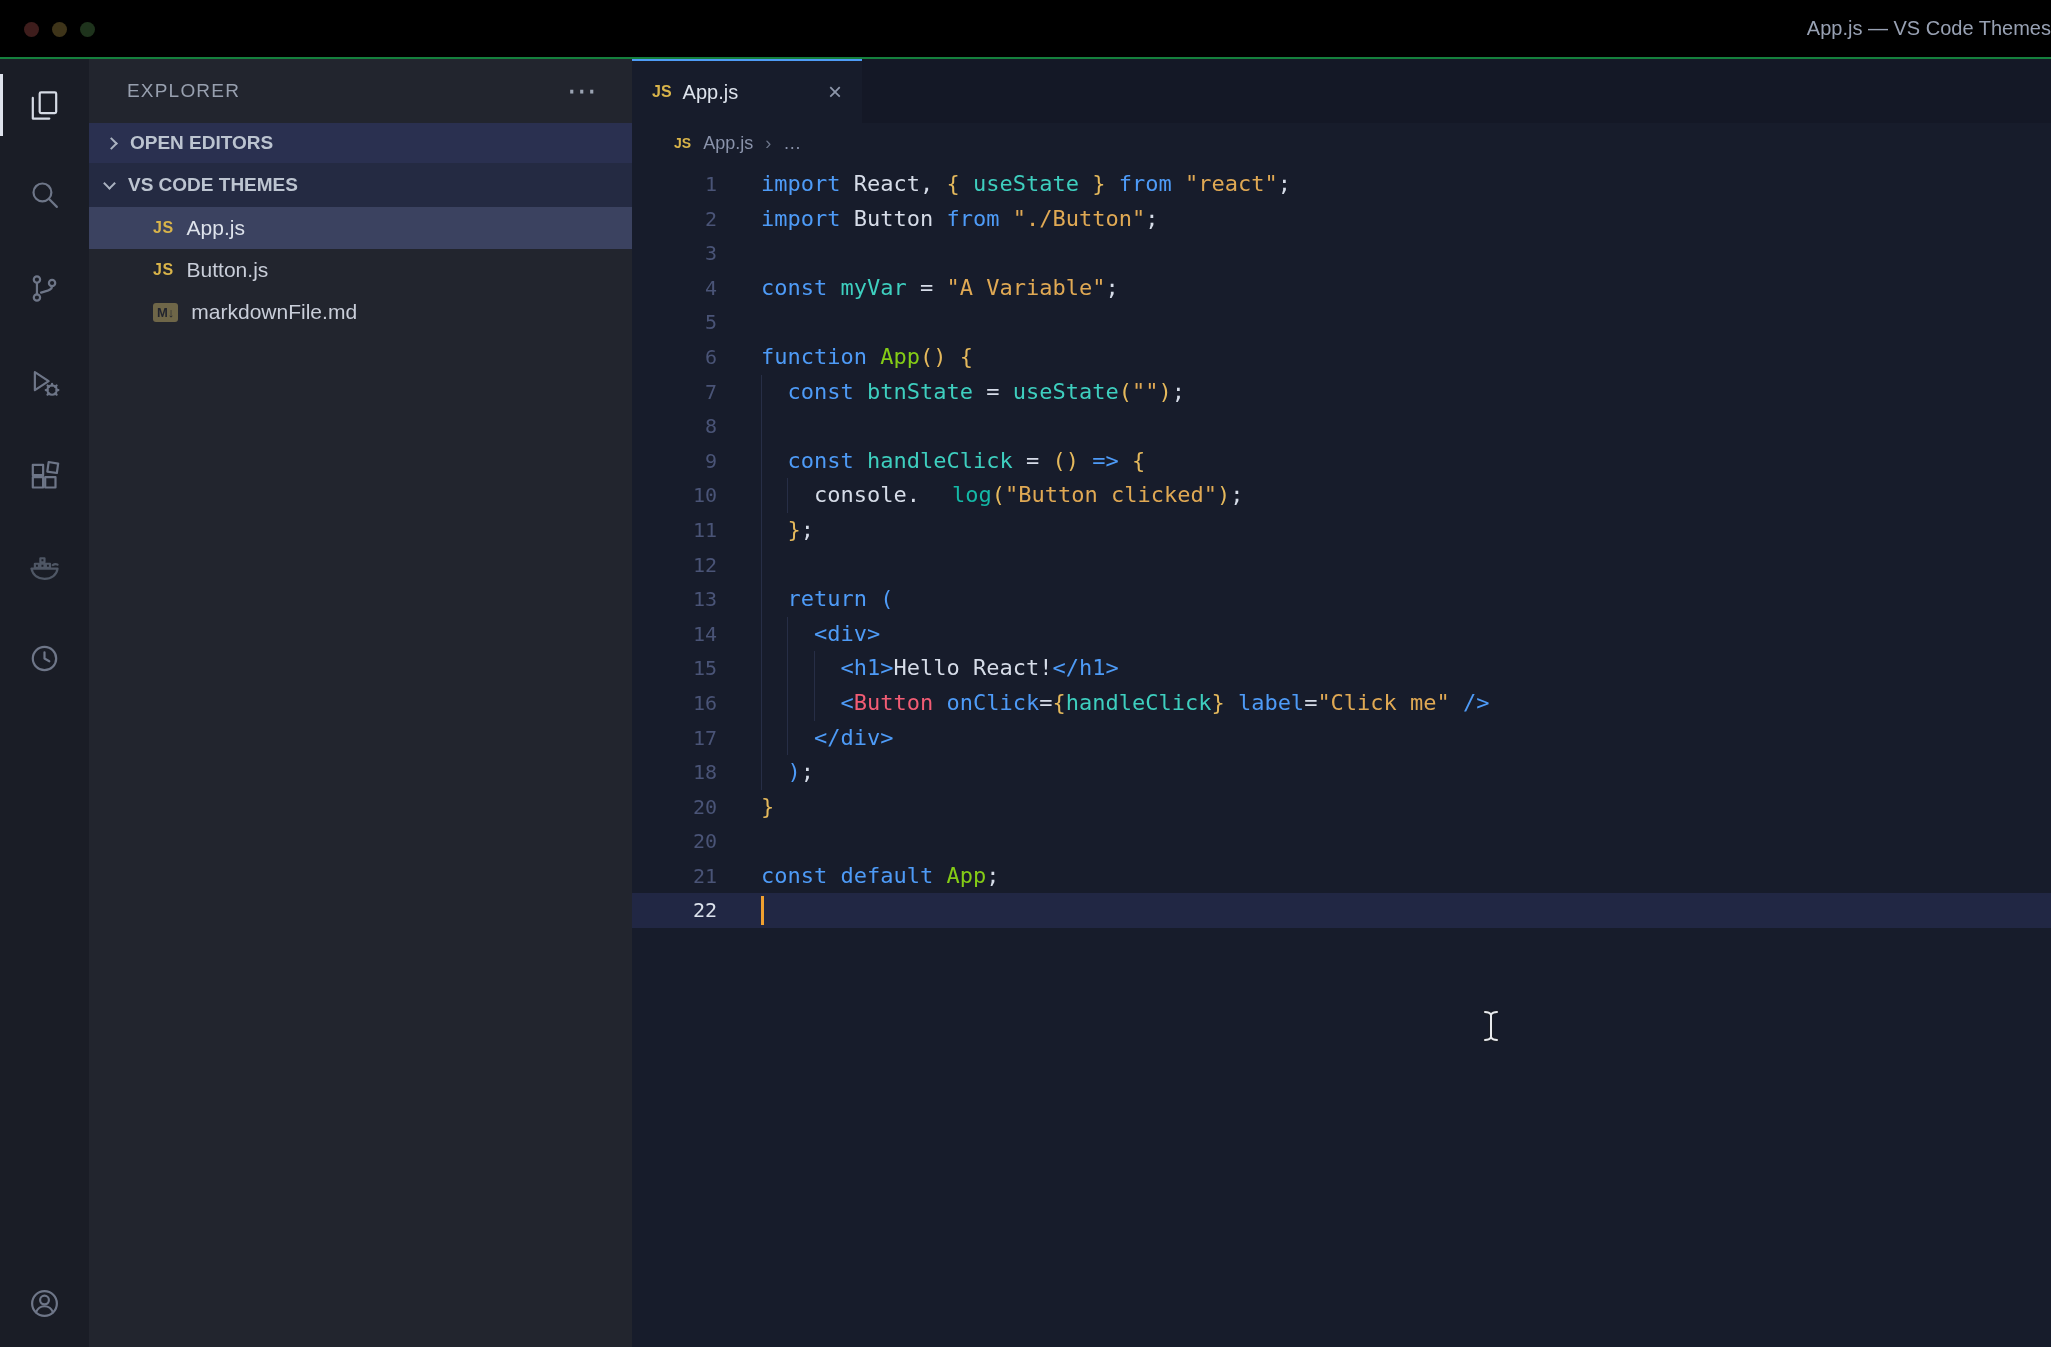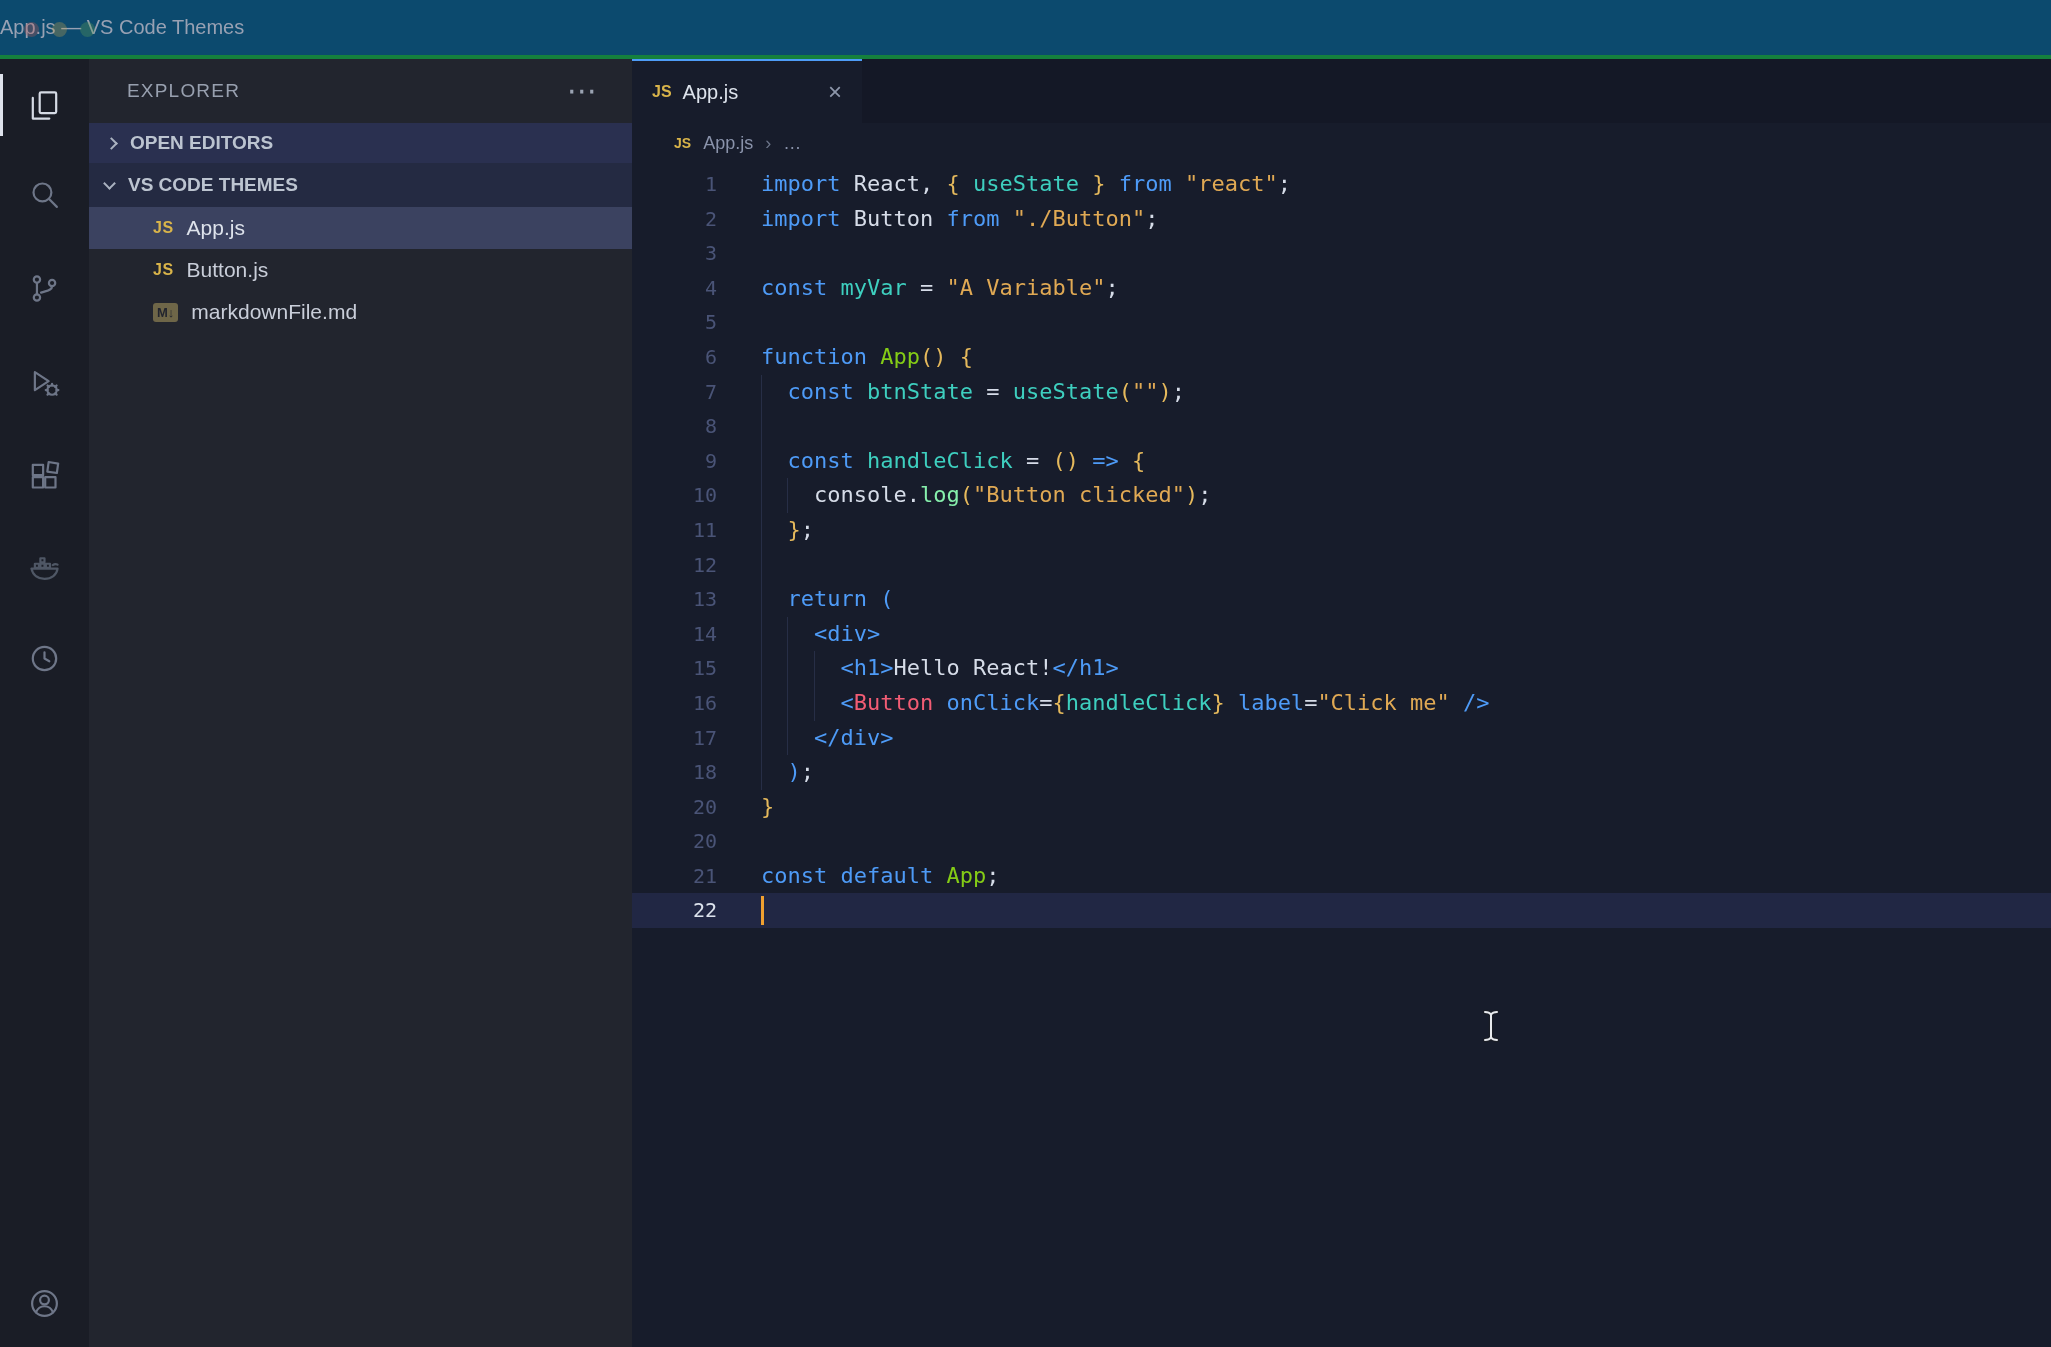--- a/index.html
+++ b/index.html
@@ -1,22 +1,22 @@
 <!DOCTYPE html>
 <html><head>
 <meta charset="utf-8">
 <style>
   * { margin:0; padding:0; box-sizing:border-box; }
   html,body { width:2051px; height:1347px; overflow:hidden; background:#161b2a;
     font-family:"Liberation Sans", sans-serif; }
   .screen { position:relative; width:2051px; height:1347px; }
 
   
-  .titlebar { height:59px; background:#0c4a6e; display:flex; align-items:center;
-    justify-content:flex-start; position:relative; border-bottom:4px solid #15803d; }
+  .titlebar { height:59px; background:#000000; display:flex; align-items:center;
+    justify-content:flex-end; position:relative; border-bottom:2px solid #15803d; }
   .titlebar .title { color:#98a1b3; font-size:20px; }
   .traffic { position:absolute; left:24px; top:22px; display:flex; gap:13px; }
   .tl { width:15px; height:15px; border-radius:50%; opacity:.32; }
   .tl.red { background:#c05b58; } .tl.yellow { background:#c0a14e; } .tl.green { background:#5d9e58; }
 
   
   .main { display:flex; height:1288px; }
 
   
   .activitybar { width:89px; background:#1a1d26; position:relative; flex:none; }
@@ -71,21 +71,21 @@
 
   .tk-kw    { color:#4e9bf7;margin-top:32px; }
   .tk-plain { color:#d6dce8; }
   .tk-ent   { color:#3ecfbf; }
   .tk-fn    { color:#84cc16; }
   .tk-str   { color:#e0a954; }
   .tk-brace { color:#e5b95c; }
   .tk-comp  { color:#f25c74; }
   .tk-tag   { color:#4e9bf7; }
   .tk-attr  { color:#4e9bf7; }
-  .tk-method{ color:#86efac; }
+  .tk-method{ color:#14b8a6;margin-left:32px; }
   .tk-paren { color:#4e9bf7; }
 
   
   .ibeam { position:absolute; left:1480px; top:1009px; width:22px; height:34px; pointer-events:none; }
 </style>
 </head>
 <body>
 
 <div class="screen">
 

